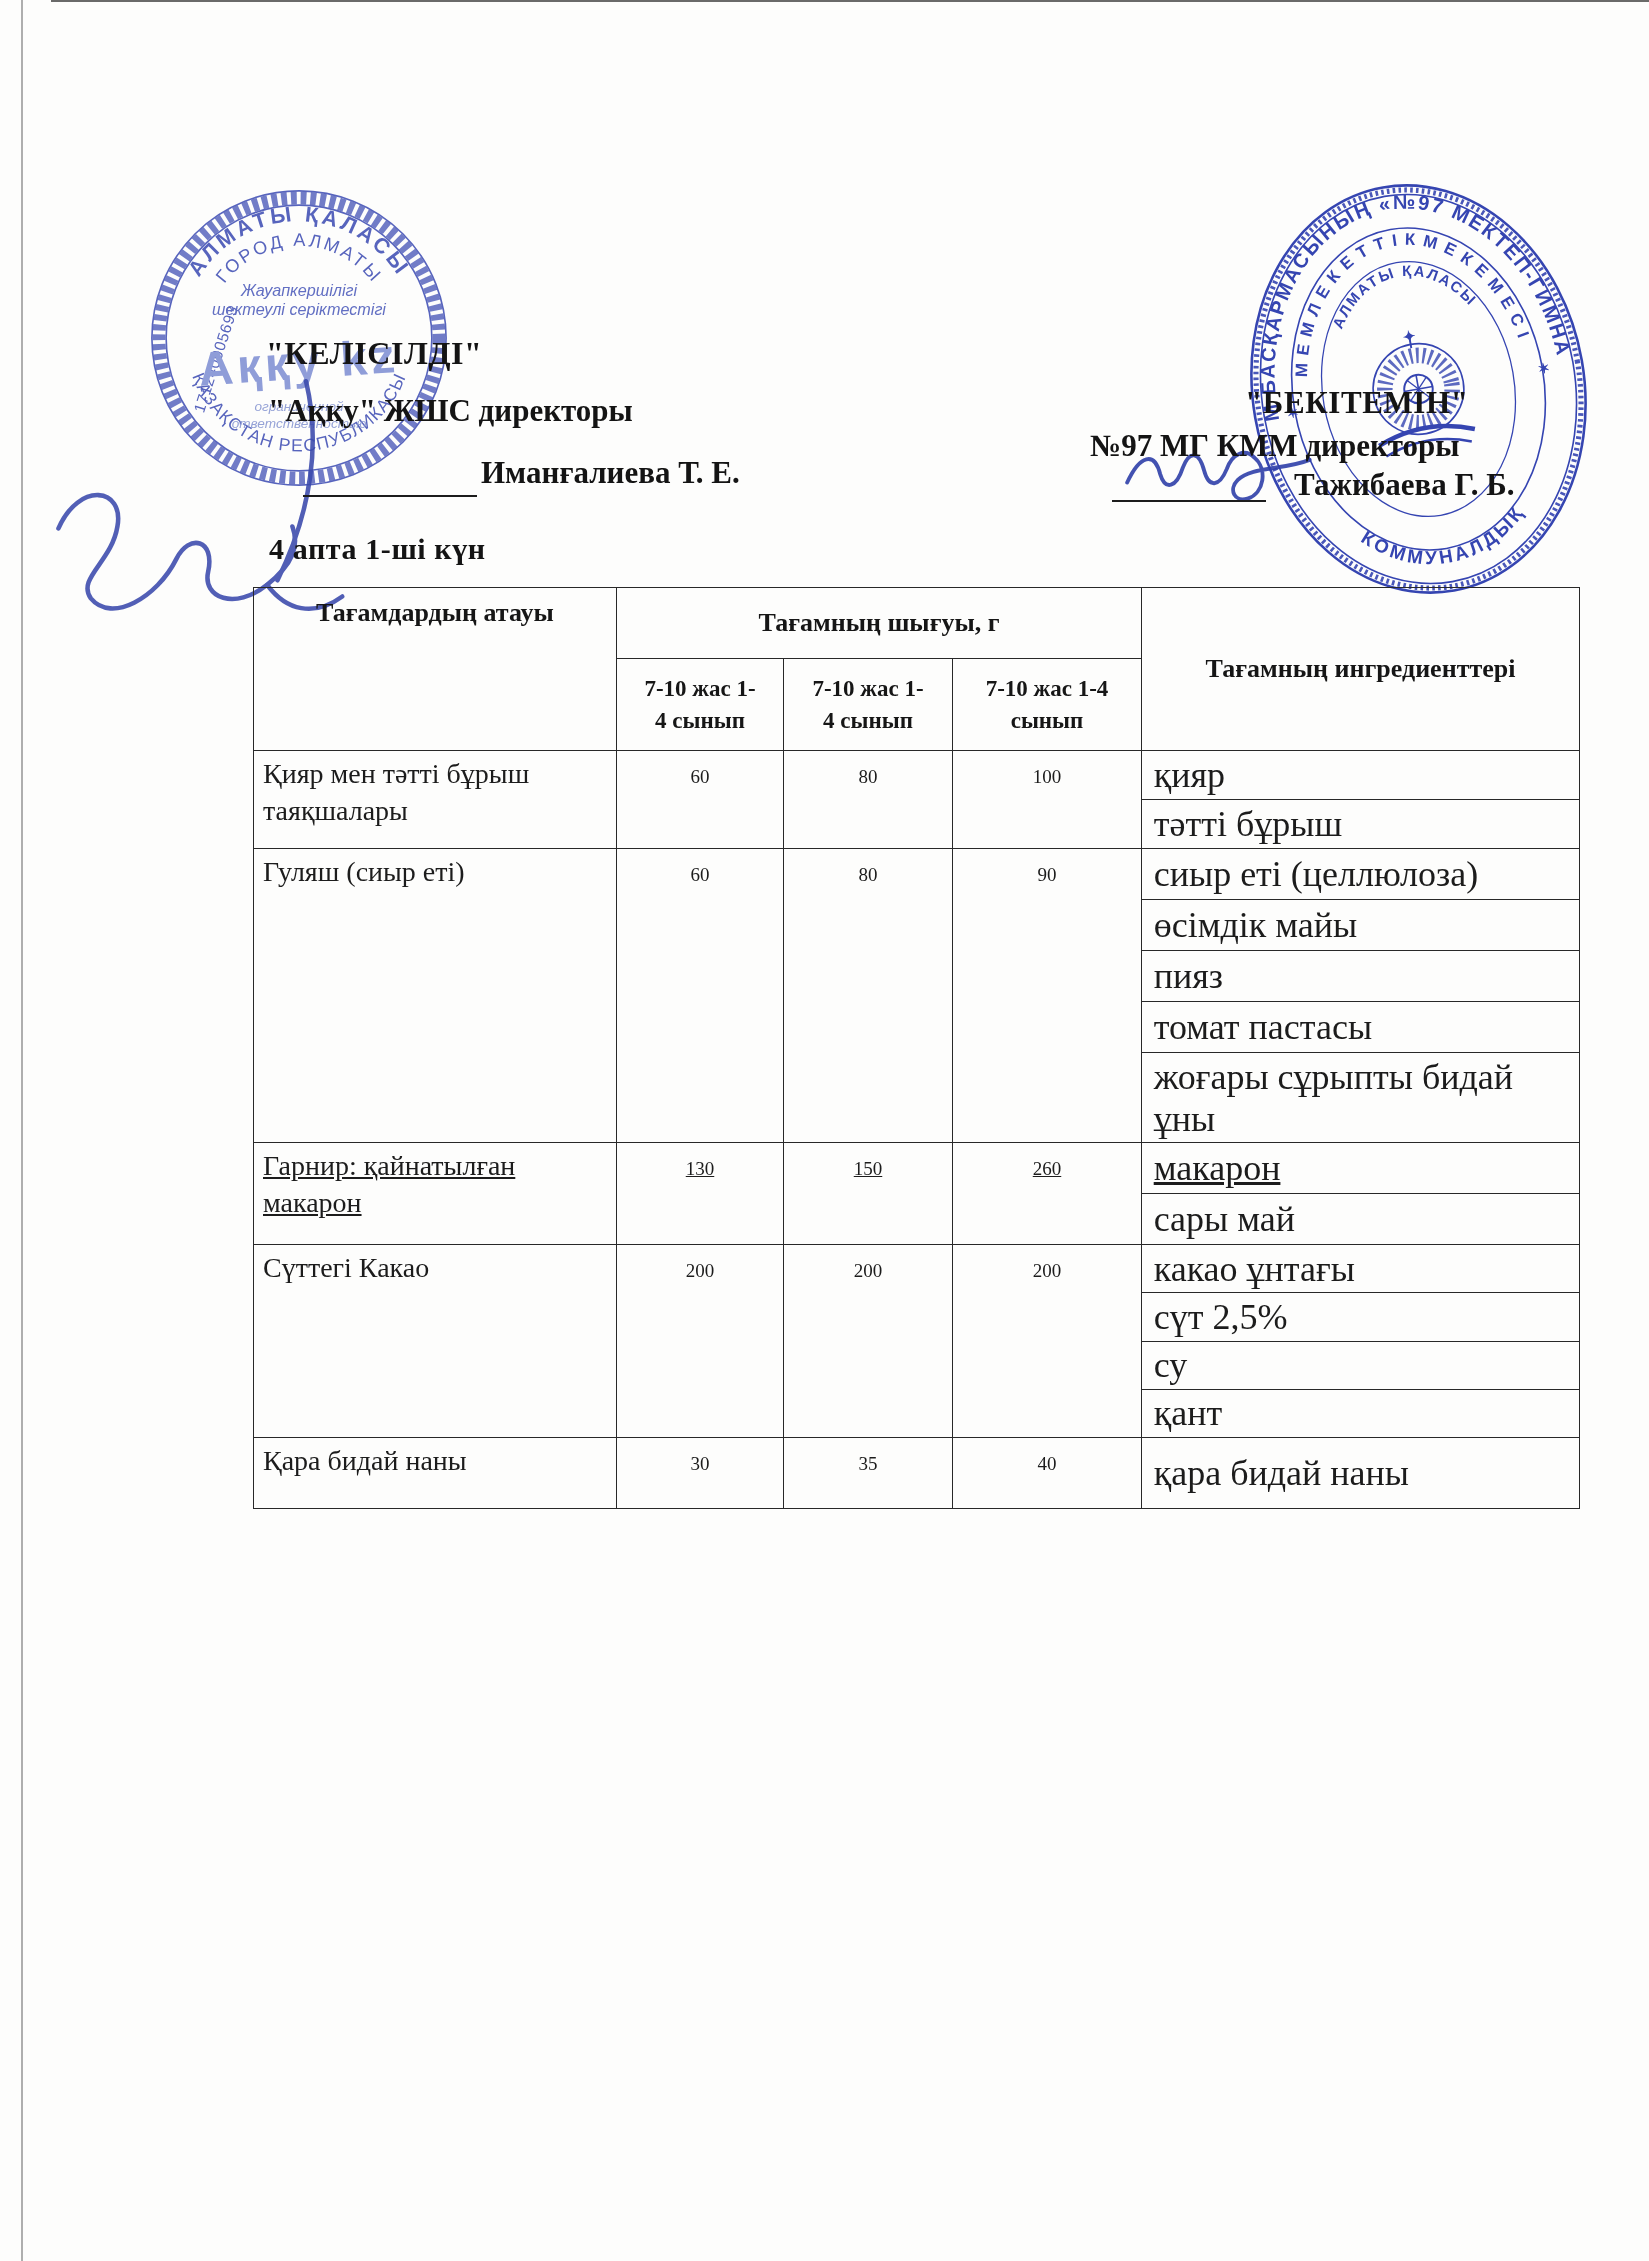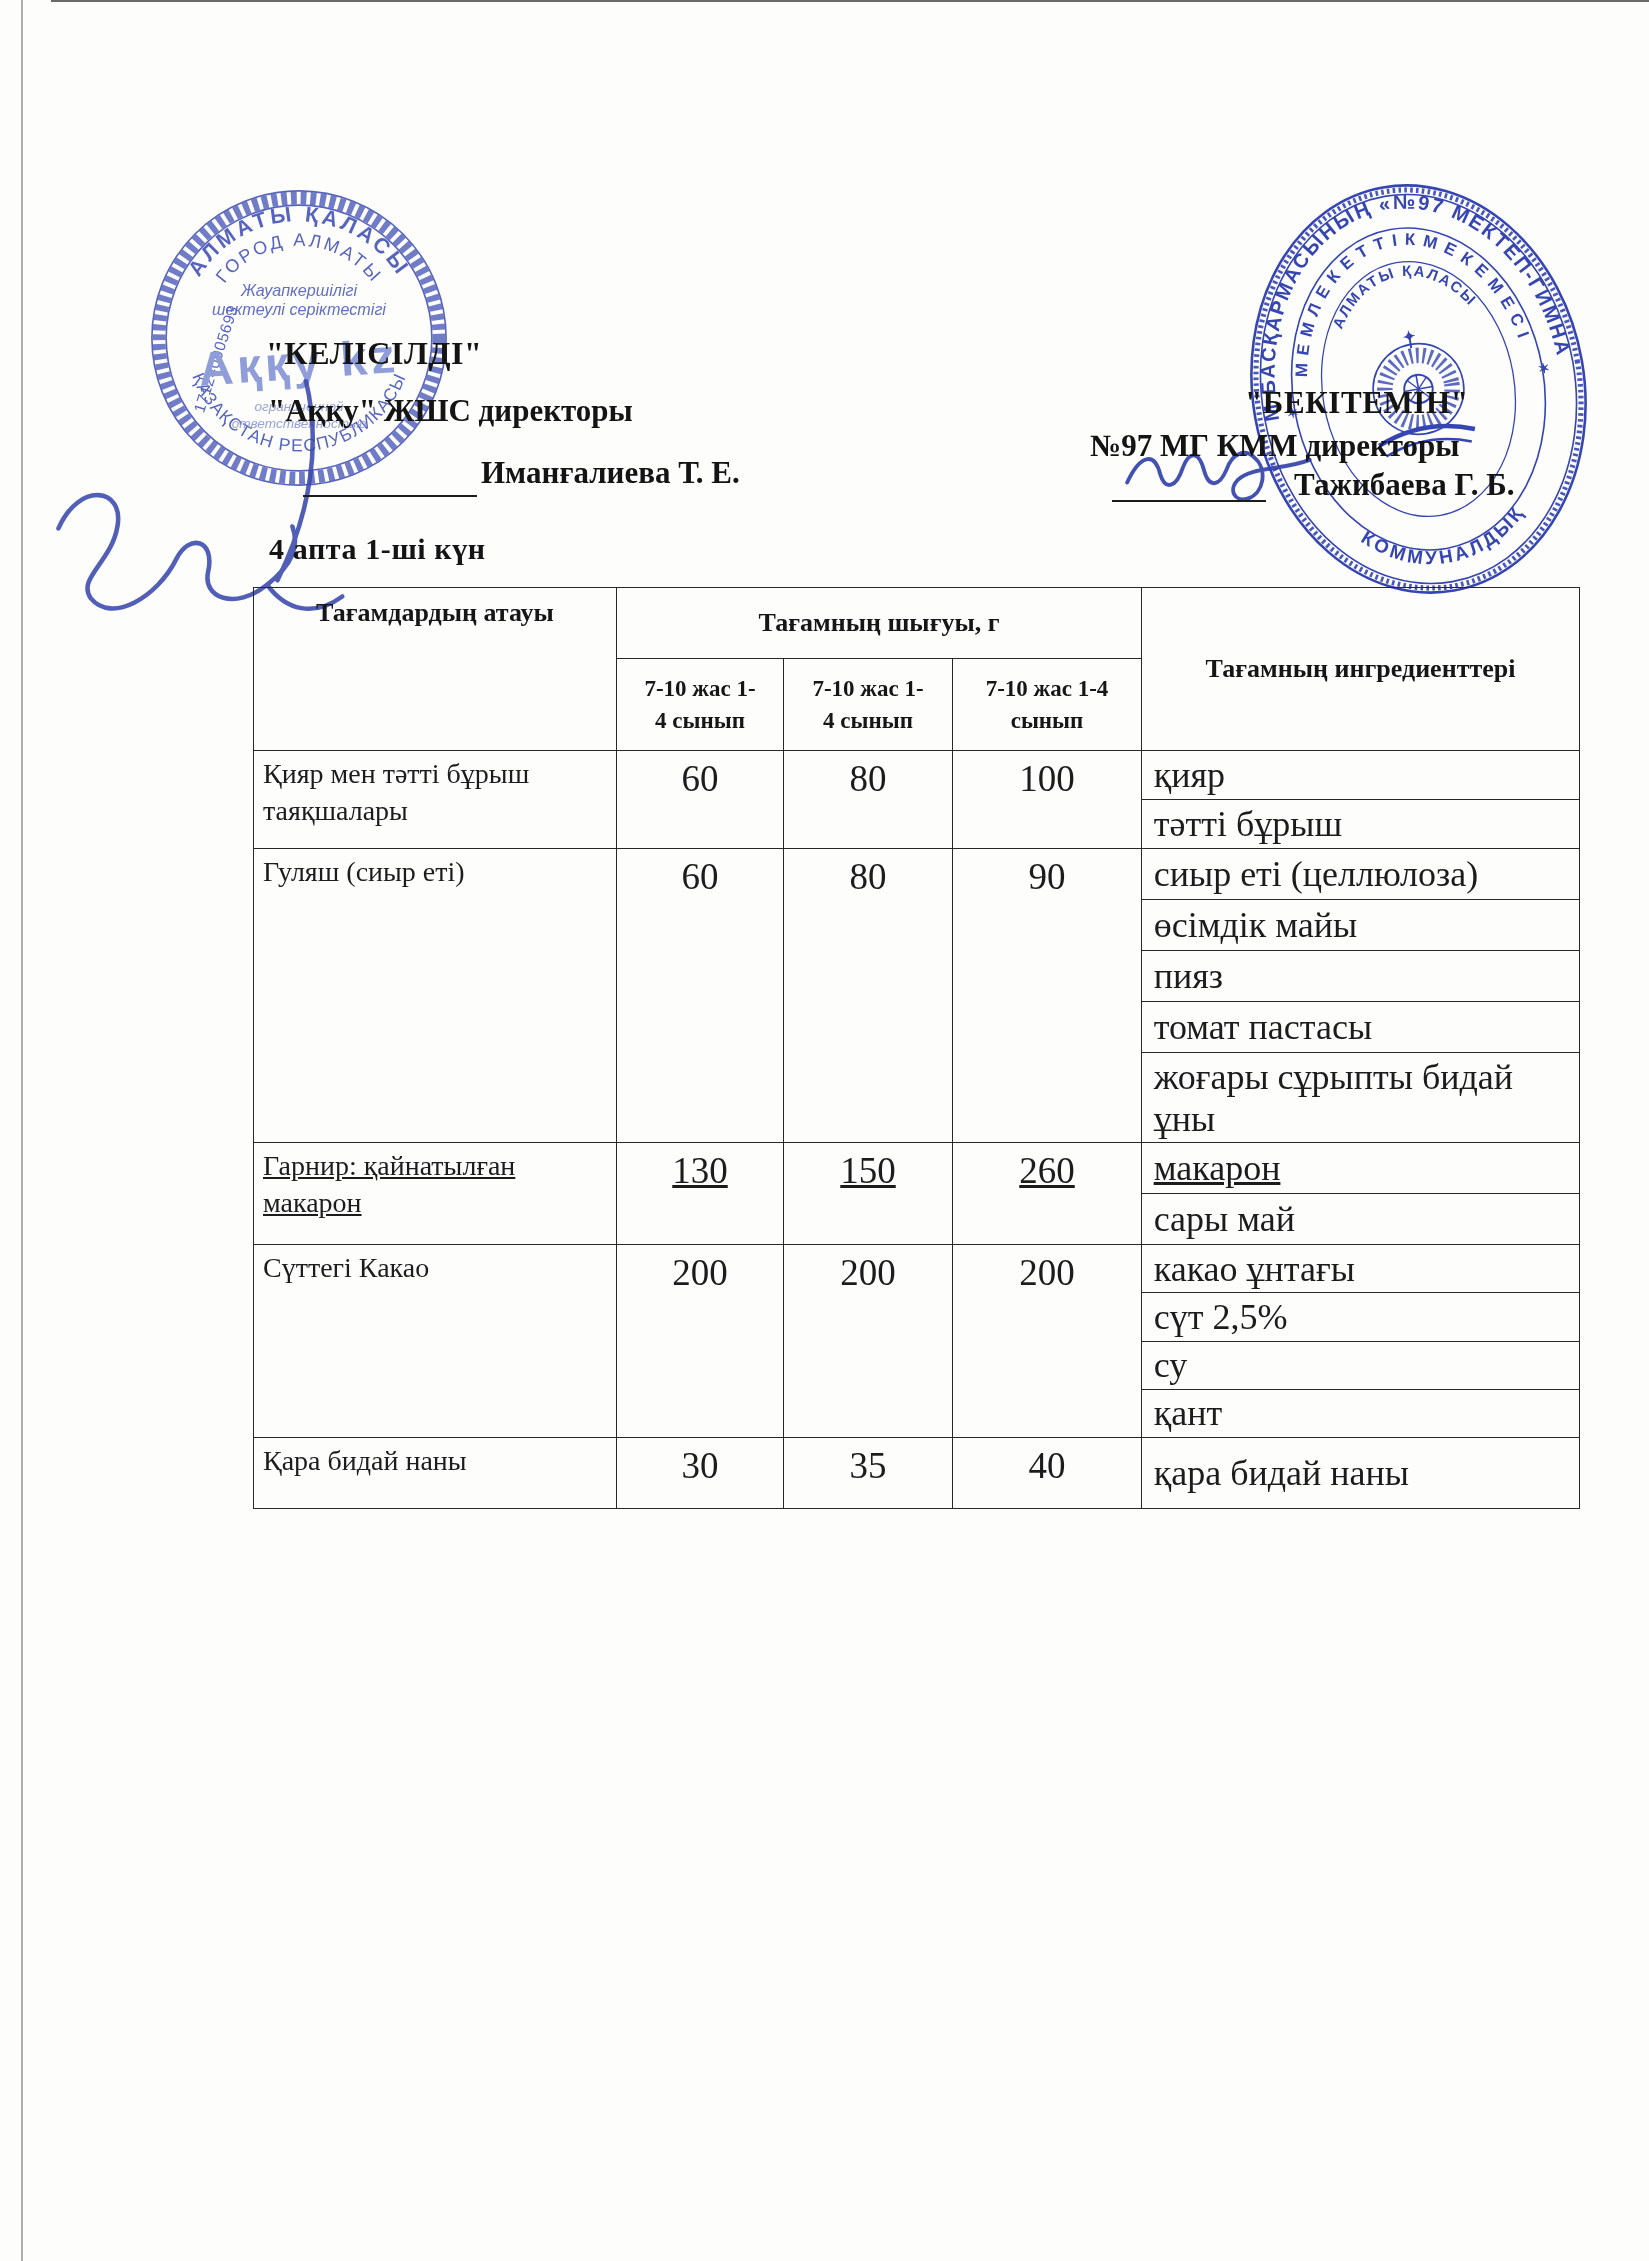--- a/index.html
+++ b/index.html
@@ -34,21 +34,21 @@
   table.menu th, table.menu td{border:1.3px solid #282828;}
   table.menu{border:1.9px solid #1f1f1f;}
   th{font-weight:bold;color:#161616;}
   .hrow-a th{height:68px;}
   .hrow-b th{height:89px;}
   th.c-name{font-size:26px;vertical-align:top;padding-top:10.4px;text-align:center;}
   th.c-out{font-size:26px;vertical-align:middle;text-align:center;}
   th.c-ing{font-size:26px;vertical-align:middle;text-align:center;}
   th.sub{font-size:23px;vertical-align:middle;text-align:center;white-space:pre-line;line-height:1.35;}
   td.dish{font-size:28px;vertical-align:top;text-align:left;padding:5.2px 6.5px 0 9px;line-height:1.3;}
-  td.val{font-size:37px;vertical-align:top;text-align:center;padding-top:6px;}
+  td.val{font-size:19px;vertical-align:top;text-align:center;padding-top:15px;}
   td.ing{font-size:36px;vertical-align:middle;text-align:left;padding:2.6px 5.2px 2.6px 11.7px;}
 </style>
 </head>
 <body>
 
 <div class="page">
 
   <div class="edge-top"></div>
   <div class="edge-left"></div>
 

